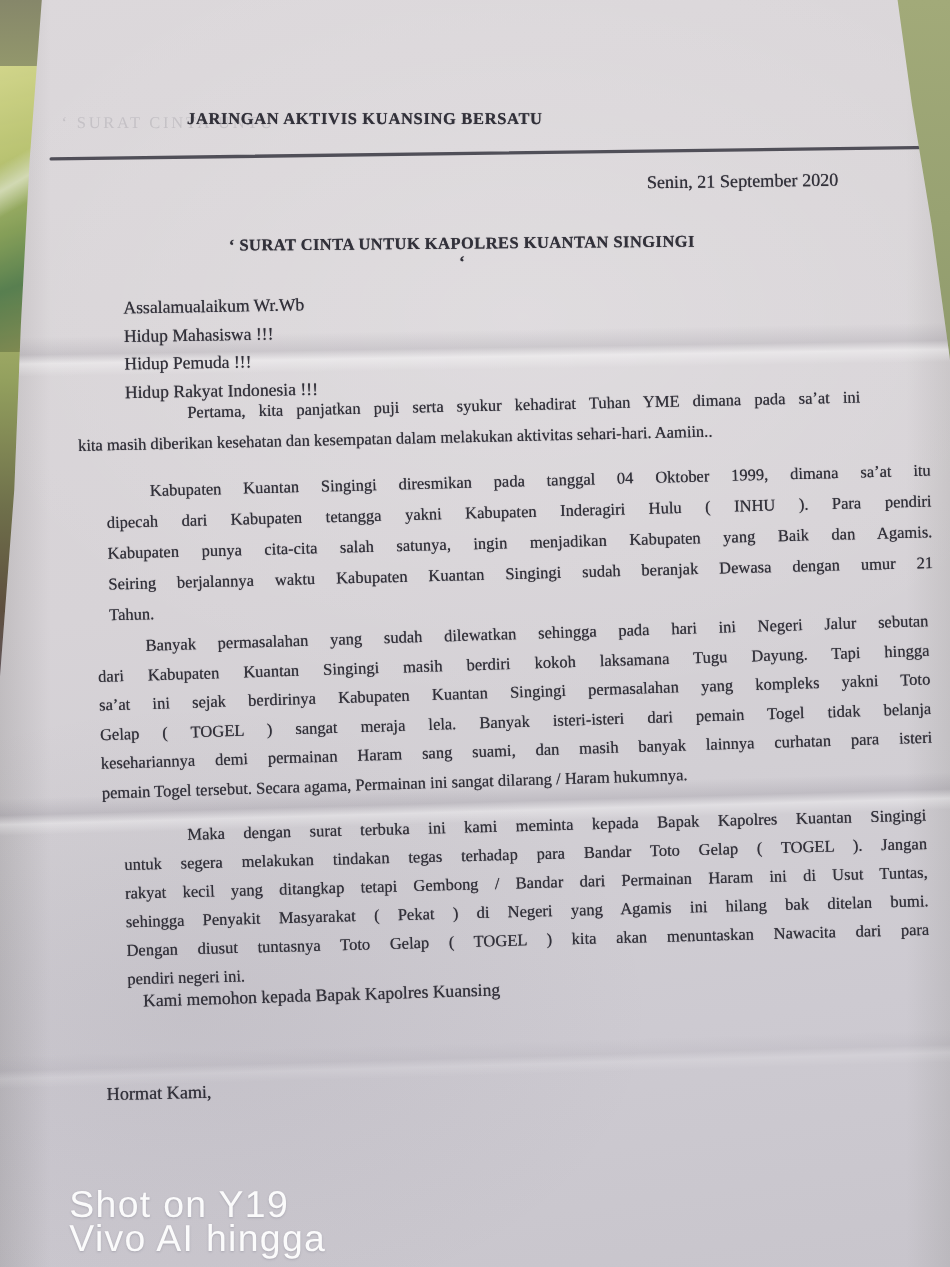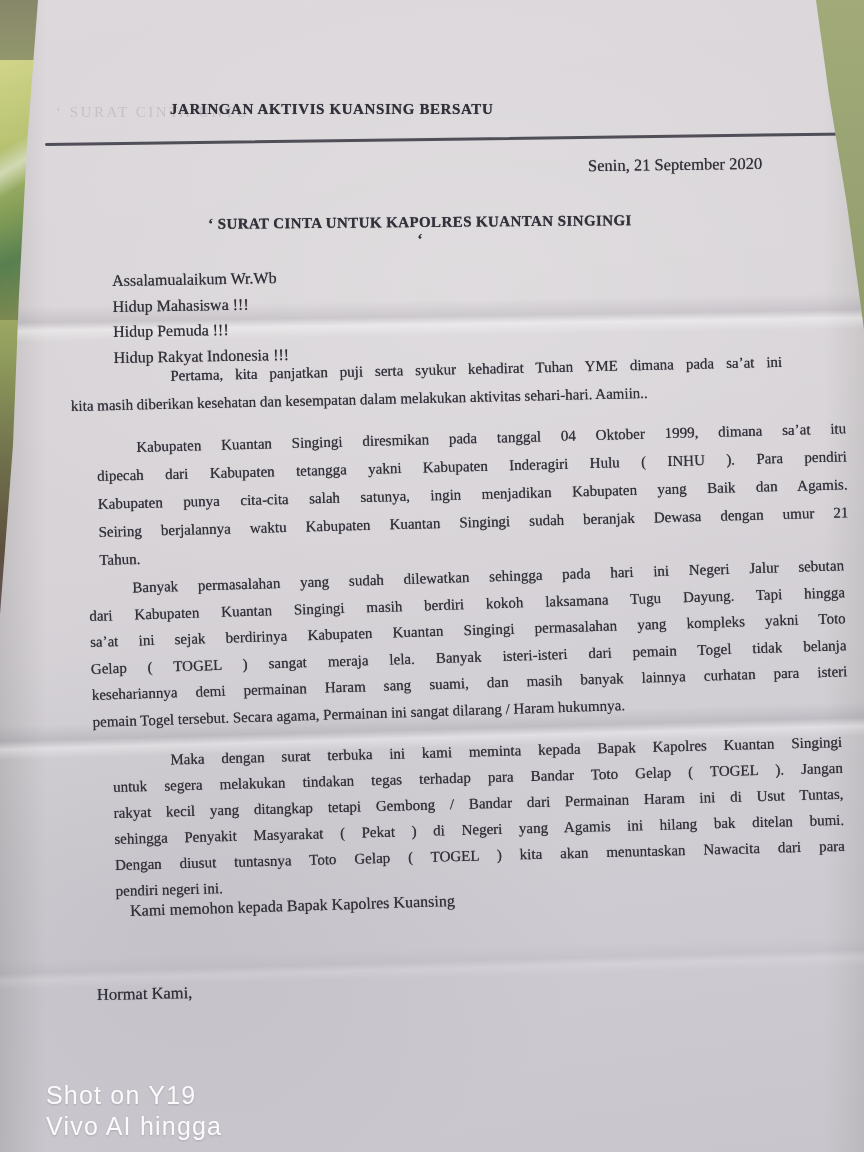--- a/index.html
+++ b/index.html
@@ -66,22 +66,22 @@
   .p2{left:96px;top:434px;width:750px;line-height:28px;transform:rotate(-1.5deg);}
   .p2 .indent{text-indent:40px;}
   .p3{left:88px;top:576px;width:756px;line-height:26.5px;transform:rotate(-1.8deg);}
   .p3 .indent{text-indent:44px;}
   .p4{left:112px;top:748px;width:730px;line-height:26px;transform:rotate(-1.5deg);}
   .p4 .indent{text-indent:58px;}
   .request{left:130px;top:897px;font-size:16px;transform:rotate(-1.8deg);}
   .closing{left:97px;top:984px;font-size:16.5px;transform:rotate(-1.2deg);}
 
   
-  .watermark{position:absolute;left:46px;top:1080px;
-      font-family:"Liberation Sans",sans-serif;font-size:25px;line-height:31px;
+  .watermark{position:absolute;left:63px;top:1080px;
+      font-family:"Liberation Sans",sans-serif;font-size:34px;line-height:31px;
       letter-spacing:1.2px;color:rgba(255,255,255,.95);
       text-shadow:0 1px 2px rgba(100,100,115,.3);}
 </style>
 </head>
 <body>
 
 <div class="stage">
 
   <div class="bg"></div>
   <div class="bg-streak"></div>

